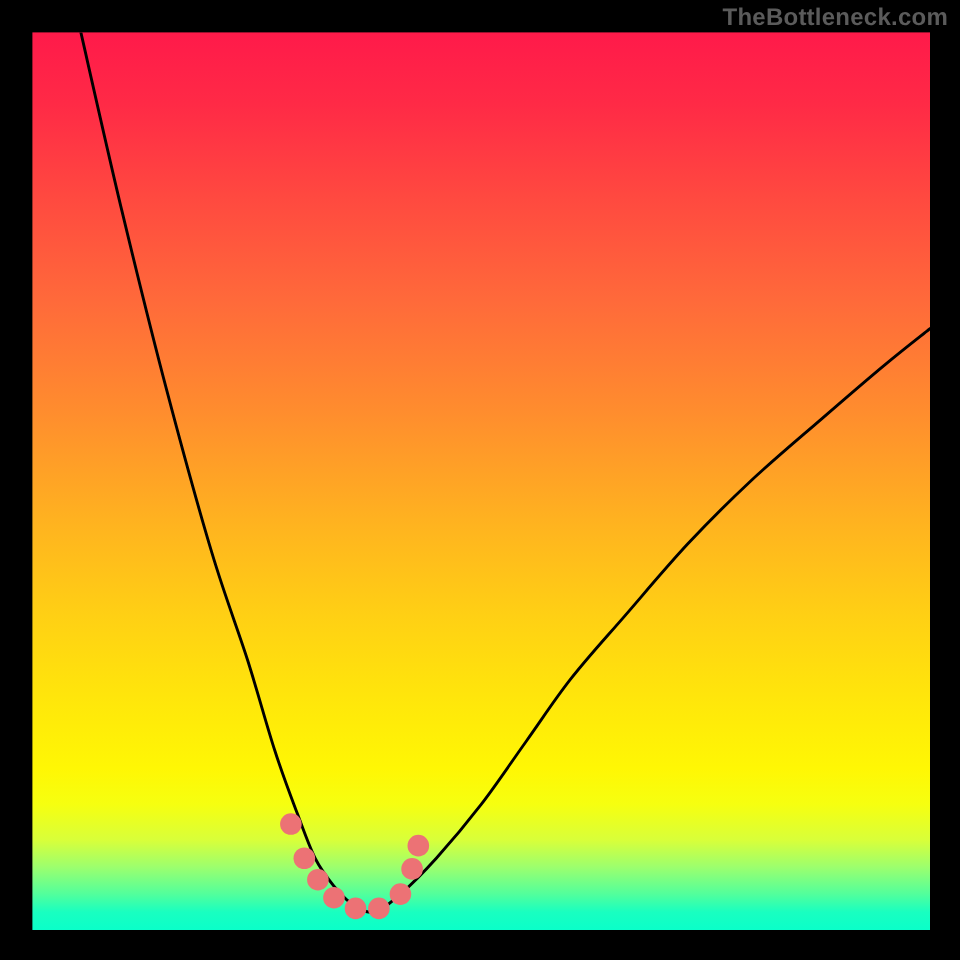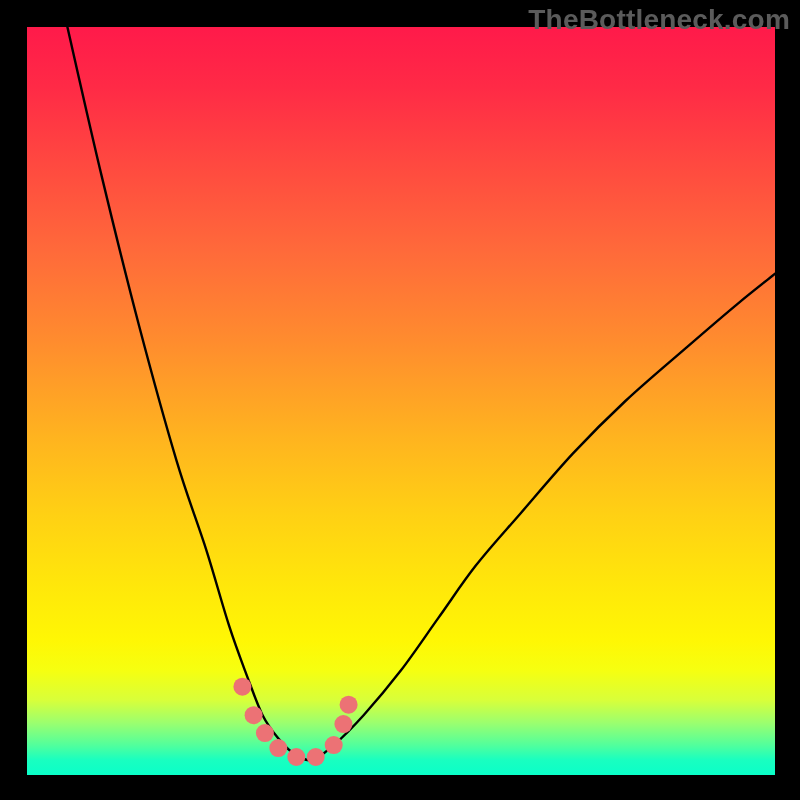--- a/index.html
+++ b/index.html
@@ -46,21 +46,21 @@
     left: 27px;
     top: 27px;
     width: 748px;
     height: 748px;
   }
   .attrib {
     position: absolute;
     top: 4px;
     right: 10px;
     color: #5b5b5b;
-    font-size: 28px;
+    font-size: 20px;
     font-weight: 600;
     letter-spacing: 0.2px;
   }
 </style>
 </head>
 <body>
 
 <div class="stage">
 
   <div class="plot-bg"></div>

